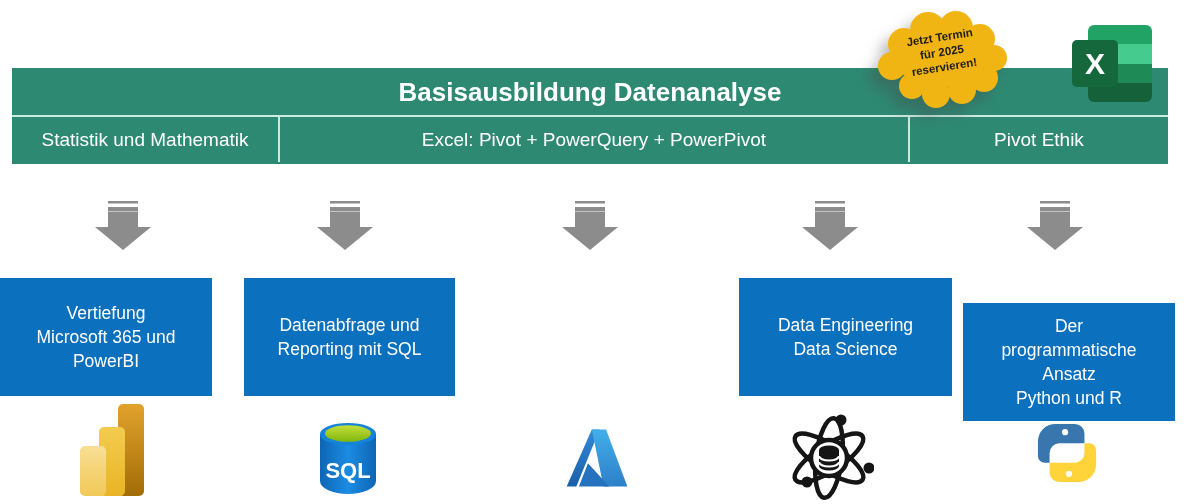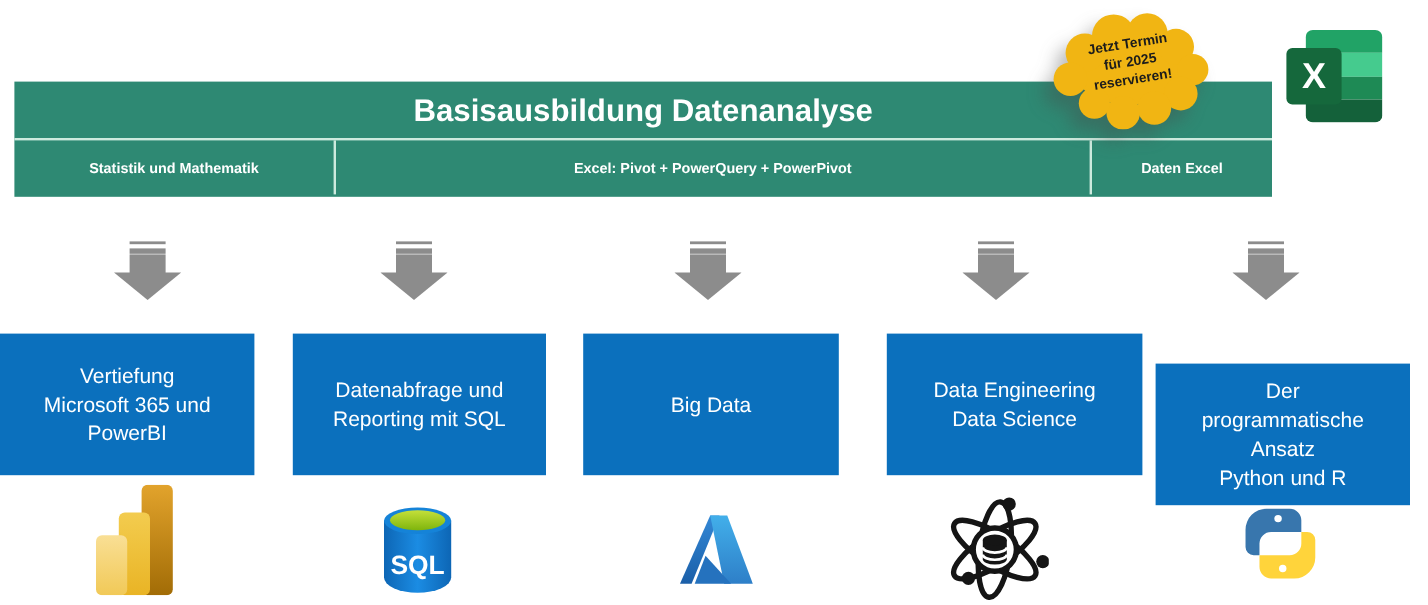--- a/index.html
+++ b/index.html
@@ -8,32 +8,32 @@
     position: relative;
     width: 1190px; height: 504px;
     background: #fff;
     font-family: "Liberation Sans", sans-serif;
     overflow: hidden;
   }
   .preline { white-space: pre-line; }
 
   
   #banner {
-    position:absolute; left:12px; top:68px; width:1048px; height:96px;
+    position:absolute; left:12px; top:68px; width:1156px; height:96px;
     background:#2e8973;
   }
   #banner-title {
     height:49px; line-height:49px; text-align:center;
     color:#fff; font-size:26px; font-weight:bold;
     border-bottom:2px solid #cdeade;
   }
   #module-row { display:flex; height:45px; }
   .module-cell {
     display:flex; align-items:center; justify-content:center;
-    color:#fff; font-size:12px;font-weight:bold;
+    color:#fff; font-size:19px;
   }
   .module-cell + .module-cell { border-left:2px solid #cdeade; }
   .mc-1 { width:266px; }
   .mc-2 { width:630px; }
   .mc-3 { flex:1; }
 
   
   #promo-cloud {
     position:absolute; left:874px; top:8px; width:136px; height:100px;
     filter: drop-shadow(-8px 10px 7px rgba(70,70,70,.38));
@@ -91,21 +91,21 @@
 </head>
 <body>
 
 <div id="stage">
 
   <div id="banner">
     <div id="banner-title">Basisausbildung Datenanalyse</div>
     <div id="module-row">
       <div class="module-cell mc-1">Statistik und Mathematik</div>
       <div class="module-cell mc-2">Excel: Pivot + PowerQuery + PowerPivot</div>
-      <div class="module-cell mc-3">Daten Excel</div>
+      <div class="module-cell mc-3">Pivot Ethik</div>
     </div>
   </div>
 
   <div id="promo-cloud">
     <svg width="136" height="100" viewBox="0 0 136 100">
       <g fill="#F1B513">
         <ellipse cx="68" cy="52" rx="46" ry="27"></ellipse>
         <circle cx="30" cy="36" r="16"></circle>
         <circle cx="54" cy="22" r="18"></circle>
         <circle cx="82" cy="20" r="17"></circle>
@@ -172,21 +172,20 @@
       <rect x="13" y="11" width="30" height="16"></rect>
       <polygon points="0,26 56,26 28,49"></polygon>
     </g>
   </svg>
 
   <div class="track-box tb1 preline">Vertiefung
 Microsoft 365 und
 PowerBI</div>
   <div class="track-box tb2 preline">Datenabfrage und
 Reporting mit SQL</div>
-  <div class="track-box tb3 preline">Big Data</div>
   <div class="track-box tb4 preline">Data Engineering
 Data Science</div>
   <div class="track-box tb5 preline">Der
 programmatische
 Ansatz
 Python und R</div>
 
   <svg id="powerbi-icon" class="tool-icon" width="66" height="92" viewBox="0 0 66 92">
     <defs>
       <linearGradient id="pb3" x1="0" y1="0" x2="0" y2="1">

